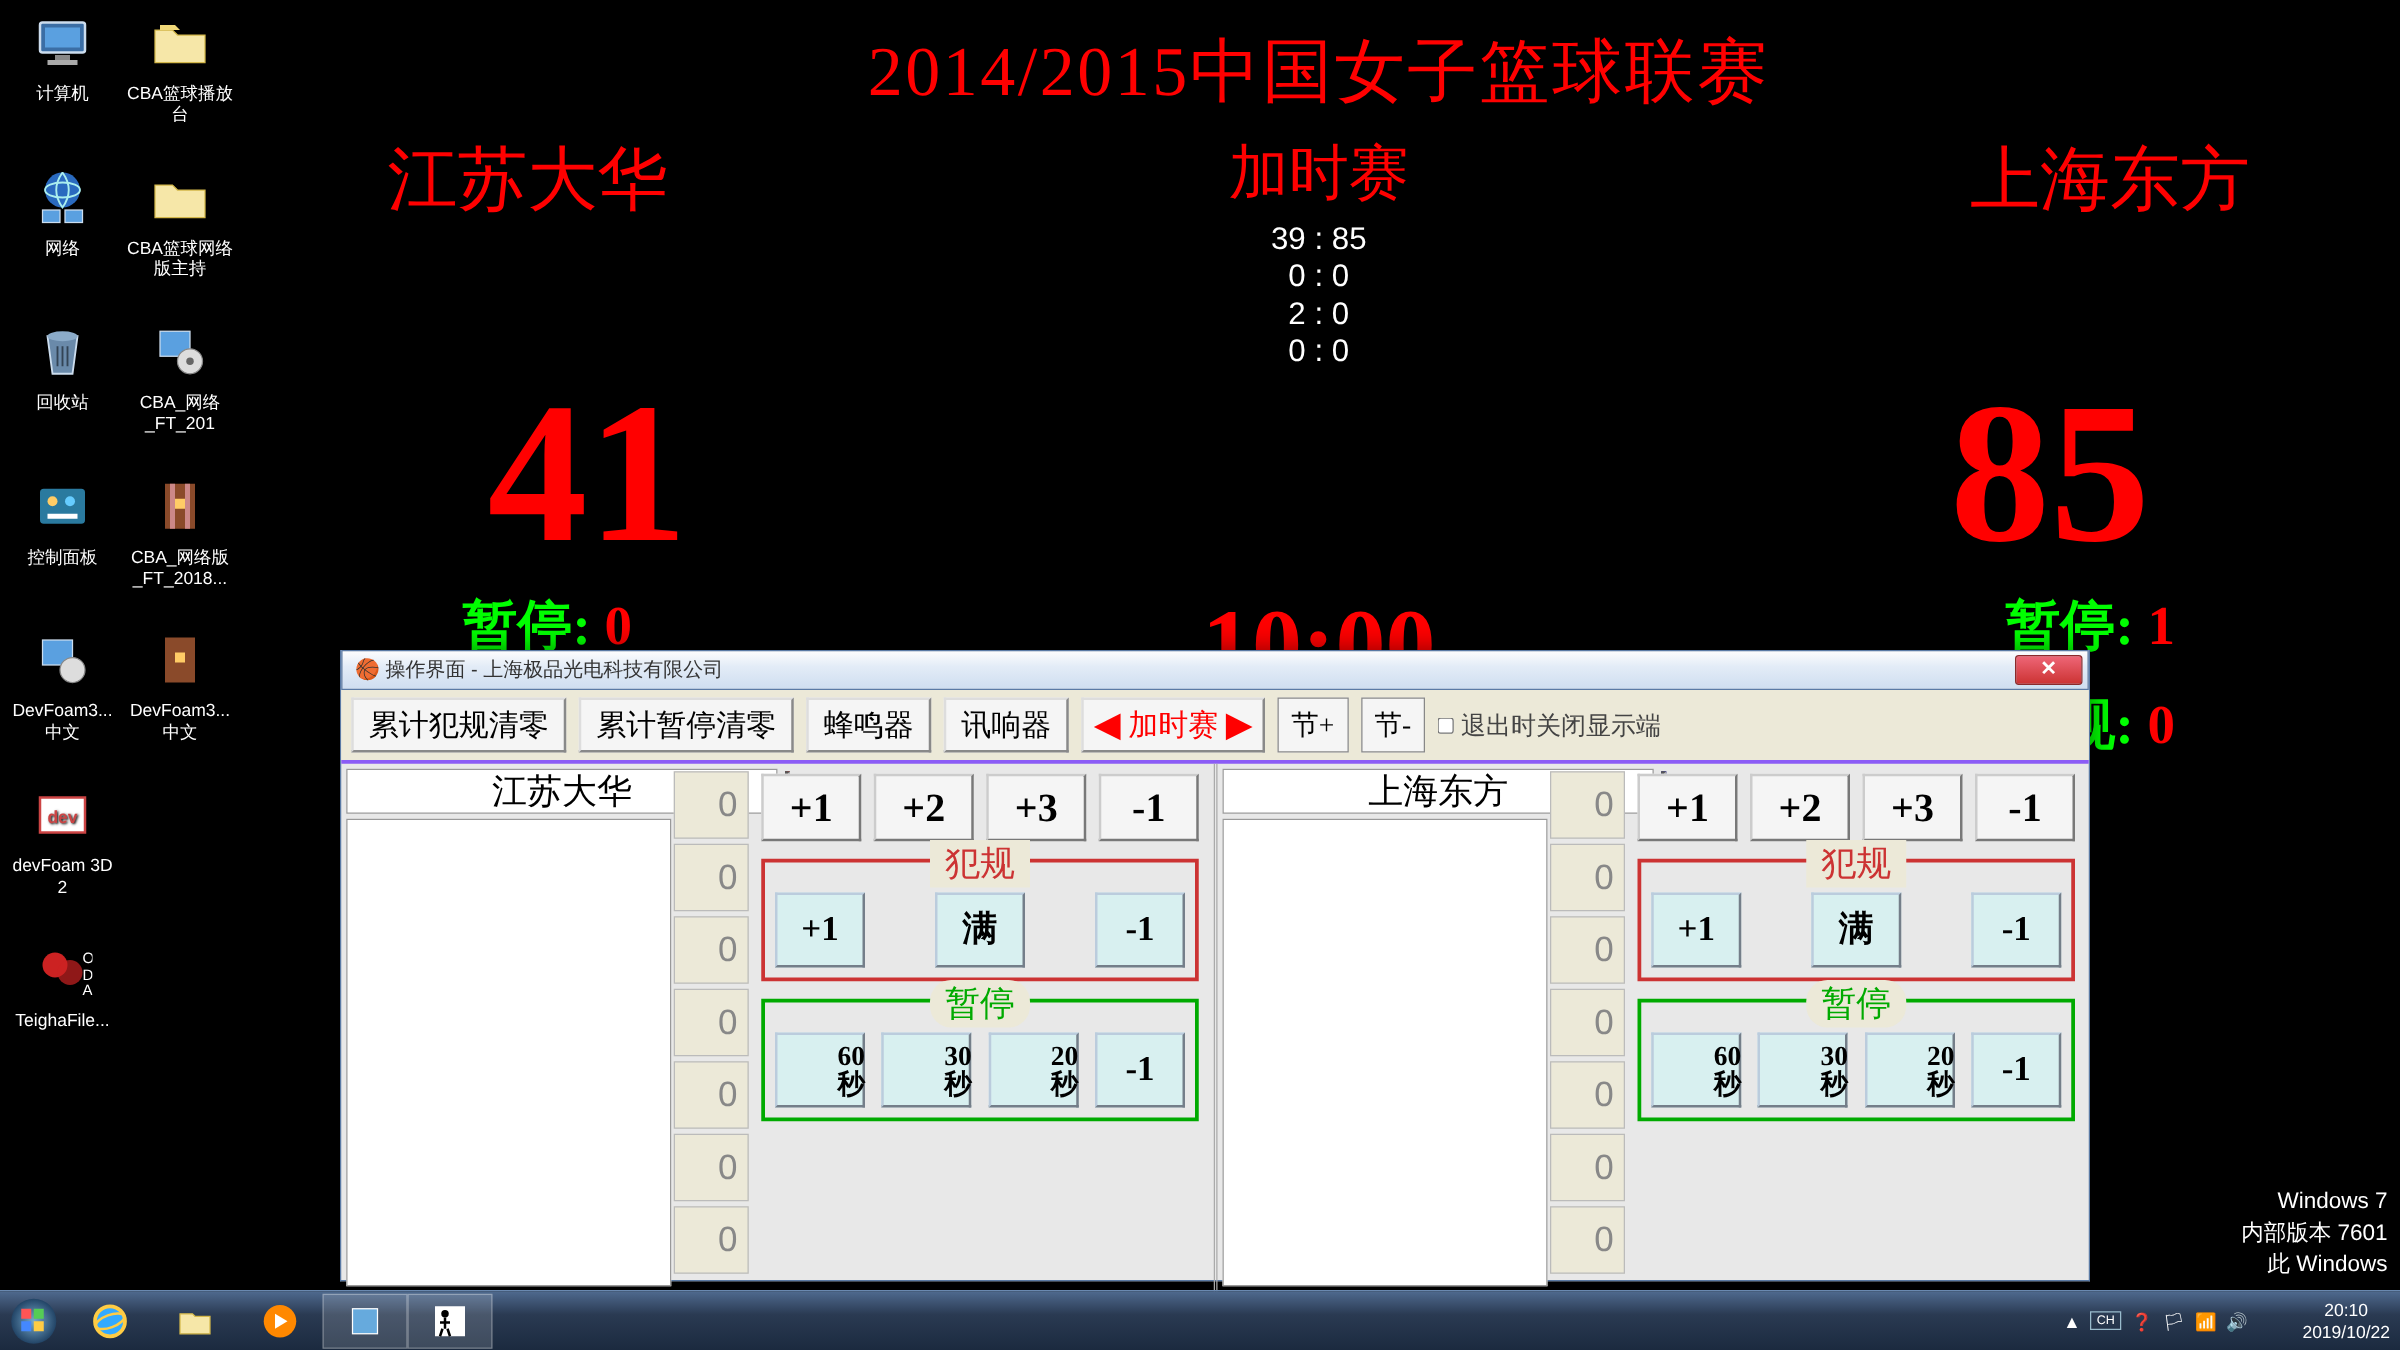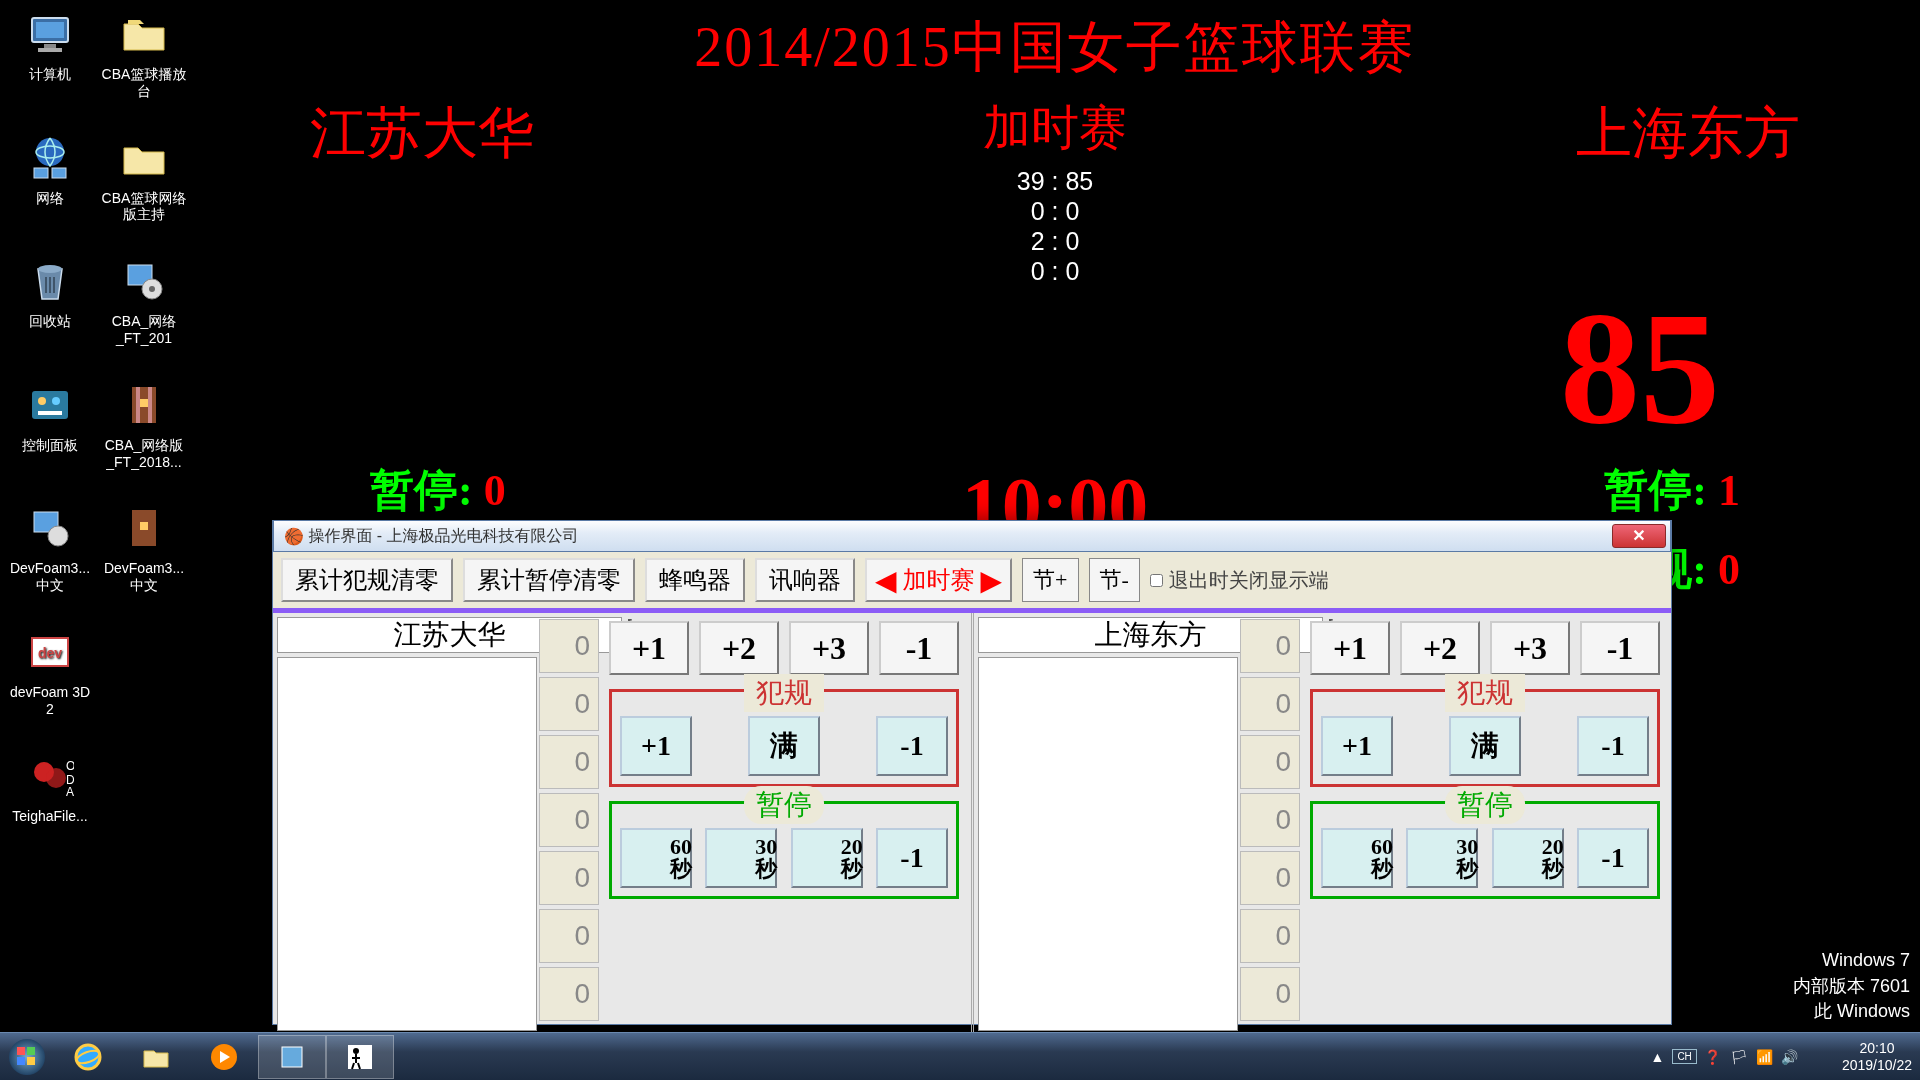--- a/index.html
+++ b/index.html
@@ -23,21 +23,21 @@
 }
 .dicon .icon-box {
   width: 56px; height: 56px; margin-bottom: 4px;
   display: flex; align-items: center; justify-content: center;
 }
 
 .scoreboard {
   position: absolute; top: 0; left: 190px; right: 0;
   color: #f00; text-align: center;
 }
-.title { font-size: 56px; font-family: FangSong, serif; margin-top: 10px; letter-spacing: 2px; }
+.title { font-size: 56px; font-family: FangSong, serif; margin-top: 20px; letter-spacing: 2px; }
 .teams-row { display: flex; justify-content: space-between; padding: 0 120px; margin-top: 10px; }
 .team-name { font-size: 56px; font-family: FangSong, serif; color: #f00; }
 .center-col { display: flex; flex-direction: column; align-items: center; font-size: 56px; }
 .ot-label { font-size: 48px; font-family: FangSong, serif; }
 .period-scores { font-size: 25px; color: #fff; font-weight: normal; line-height: 1.2; margin-top: 6px; }
 .scores-row { display: flex; justify-content: space-between; padding: 0 200px; margin-top: -10px; align-items: flex-start; }
 .big-score { font-size: 160px; font-weight: bold; color: #f00; font-family: "Times New Roman", serif; }
 .stats-row { display: flex; justify-content: space-between; padding: 0 180px; margin-top: 0; font-family: FangSong, serif; }
 .stat-block { display: flex; flex-direction: column; gap: 20px; font-size: 44px; }
 .stat-label { color: #0f0; font-weight: bold; text-align: center; }
@@ -66,21 +66,21 @@
   position: absolute; right: 4px; top: 3px;
   width: 54px; height: 24px;
   background: linear-gradient(#e67,#c33);
   border: 1px solid #8a2a2a; border-radius: 3px;
   color: #fff; text-align: center; line-height: 22px;
   font-weight: bold; cursor: pointer;
 }
 .toolbar {
   display: flex; gap: 10px; padding: 6px 8px;
   background: #ece9d8;
-  border-bottom: 5px solid #8b5cf6;
+  border-bottom: 3px solid #8b5cf6;
 }
 .toolbar button, .toolbar .tbtn {
   font-size: 24px; font-family: SimSun, serif;
   padding: 4px 12px;
   background: #f5f5f5;
   border: 2px outset #ddd;
   cursor: pointer;
 }
 .toolbar .segment {
   font-size: 22px; padding: 2px 10px;
@@ -193,20 +193,21 @@
       <div class="period-scores">
         <div>39 : 85</div>
         <div>0 : 0</div>
         <div>2 : 0</div>
         <div>0 : 0</div>
       </div>
     </div>
     <div class="team-name">上海东方</div>
   </div>
   <div class="scores-row">
+    <div class="big-score">41</div>
     <div></div>
     <div class="big-score">85</div>
   </div>
   <div class="stats-row">
     <div class="stat-block">
       <div><span class="stat-label">暂停:</span> <span class="stat-val">0</span></div>
       <div><span class="stat-label">犯规:</span> <span class="stat-val">4</span></div>
     </div>
     <div class="clock-block">
       <div class="game-clock">10:00</div>

